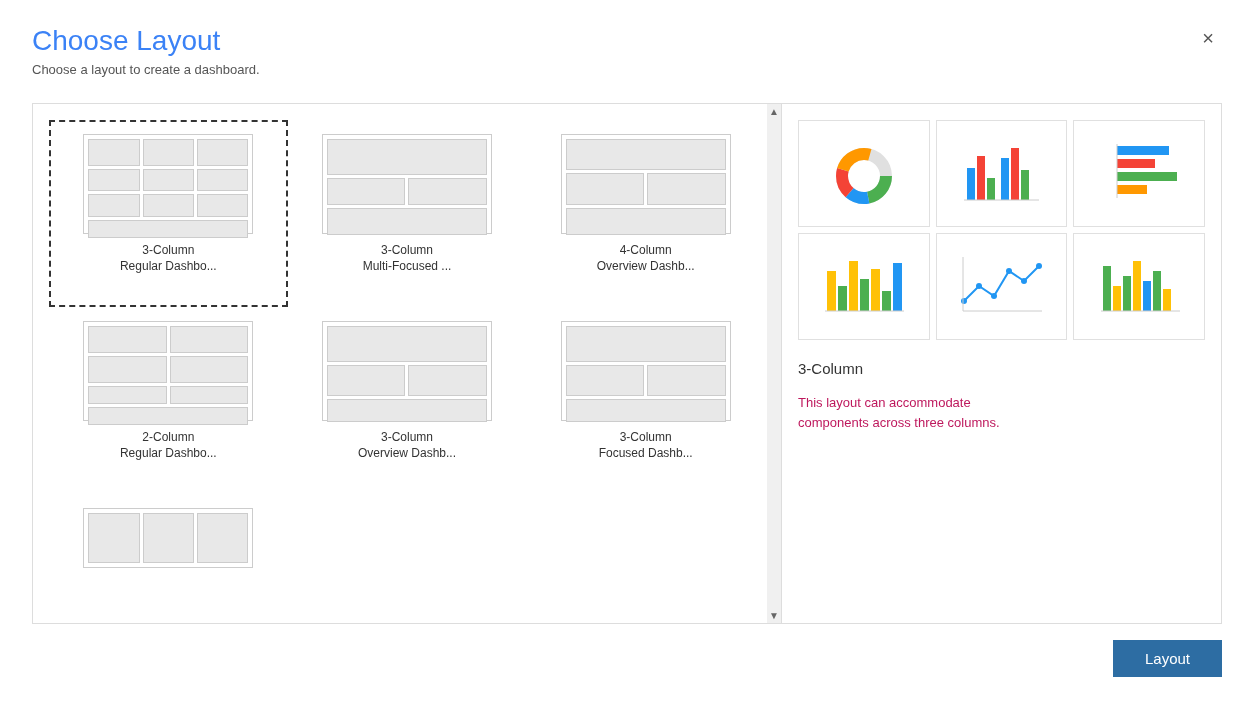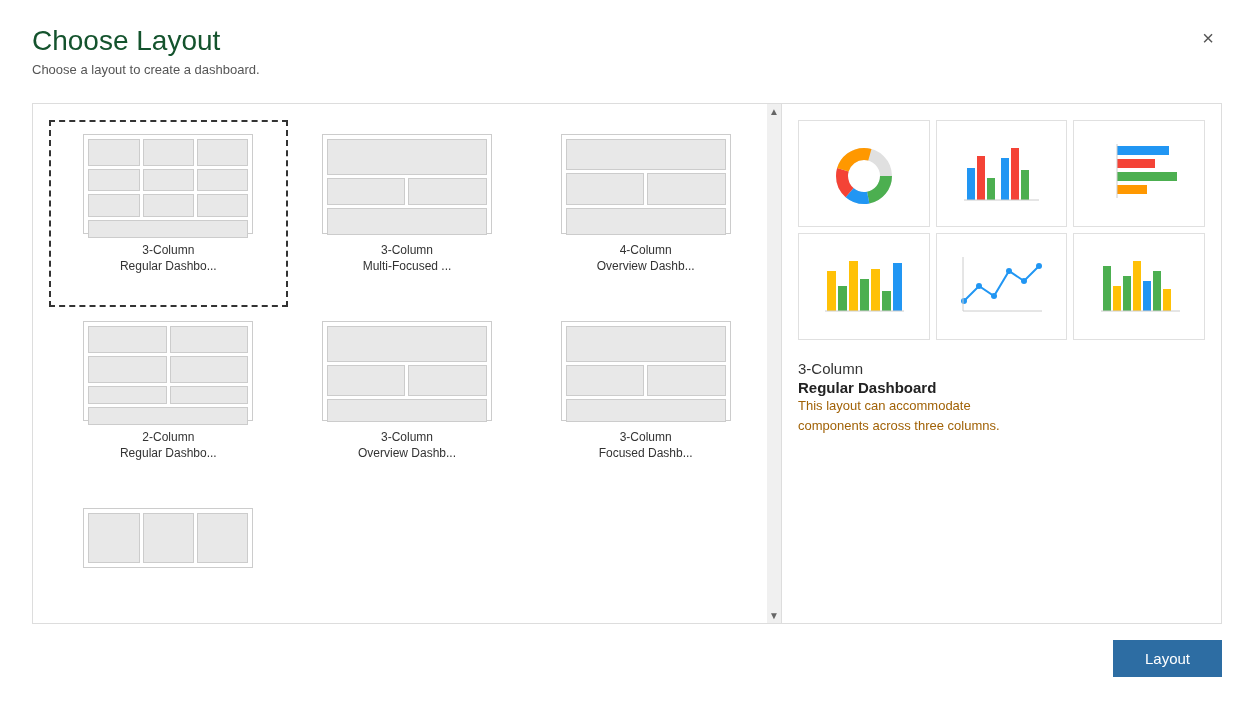--- a/index.html
+++ b/index.html
@@ -23,21 +23,21 @@
     }
     .dialog-header {
       display: flex;
       justify-content: space-between;
       align-items: flex-start;
       margin-bottom: 8px;
     }
     .dialog-title {
       font-size: 28px;
       font-weight: 300;
-      color: #14532d;
+      color: #3b82f6;
       line-height: 1.2;
     }
     .dialog-subtitle {
       font-size: 13px;
       color: #555;
       margin-top: 4px;
     }
     .close-btn {
       font-size: 20px;
       color: #555;
@@ -127,21 +127,22 @@
       font-weight: 400;
     }
     .preview-name-bold {
       font-size: 15px;
       color: #222;
       font-weight: 700;
       margin-top: 2px;
     }
     .preview-desc {
       font-size: 13px;
-      color: #a16207;
+      color: #be185d;
+      margin-top: 16px;
       line-height: 1.6;
     }
 
     
     .dialog-footer {
       display: flex;
       justify-content: flex-end;
       align-items: center;
       padding-top: 16px;
     }
@@ -331,21 +332,20 @@
             <rect x="46" y="30" width="8" height="30" fill="#2196f3"></rect>
             <rect x="56" y="20" width="8" height="40" fill="#4caf50"></rect>
             <rect x="66" y="38" width="8" height="22" fill="#ffc107"></rect>
             <line x1="4" y1="60" x2="83" y2="60" stroke="#ccc" stroke-width="1"></line>
           </svg>
         </div>
       </div>
 
       <div class="preview-info">
         <div class="preview-name-top">3-Column</div>
-        <div class="preview-name-bold">Regular Dashboard</div>
         <div class="preview-desc">This layout can accommodate<br>components across three columns.</div>
       </div>
     </div>
 
   </div>
 
   <div class="dialog-footer">
     <button class="create-btn">Layout</button>
   </div>
 </div>

